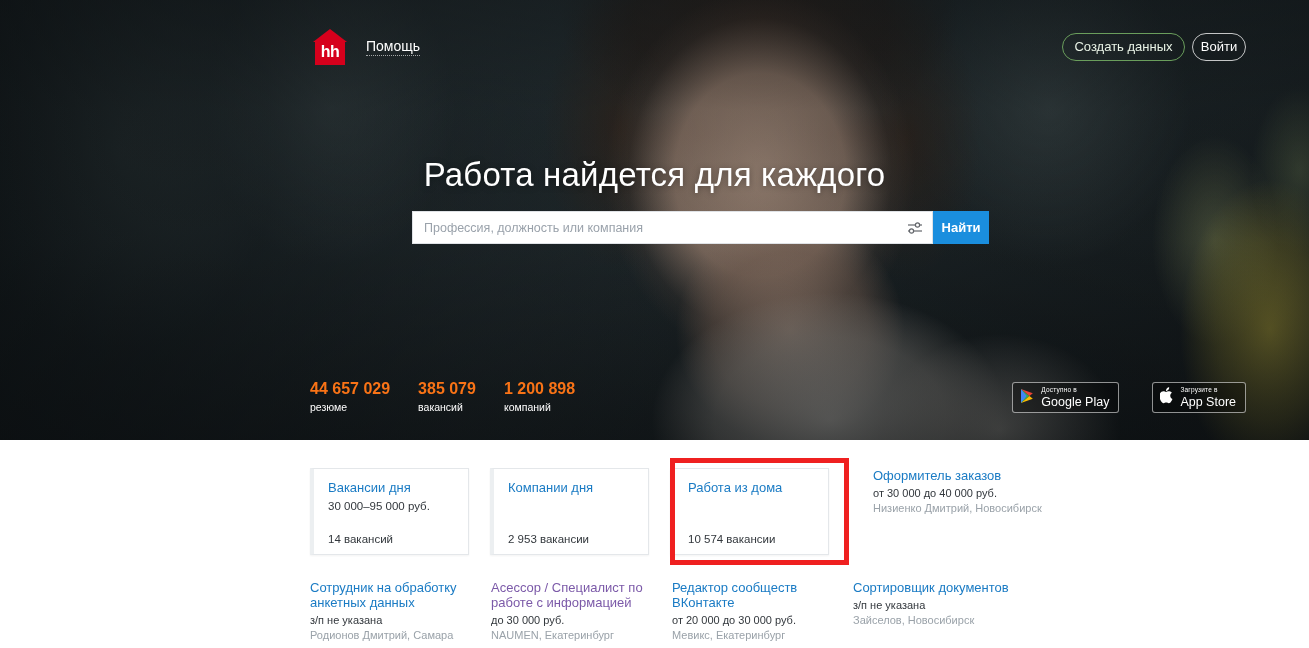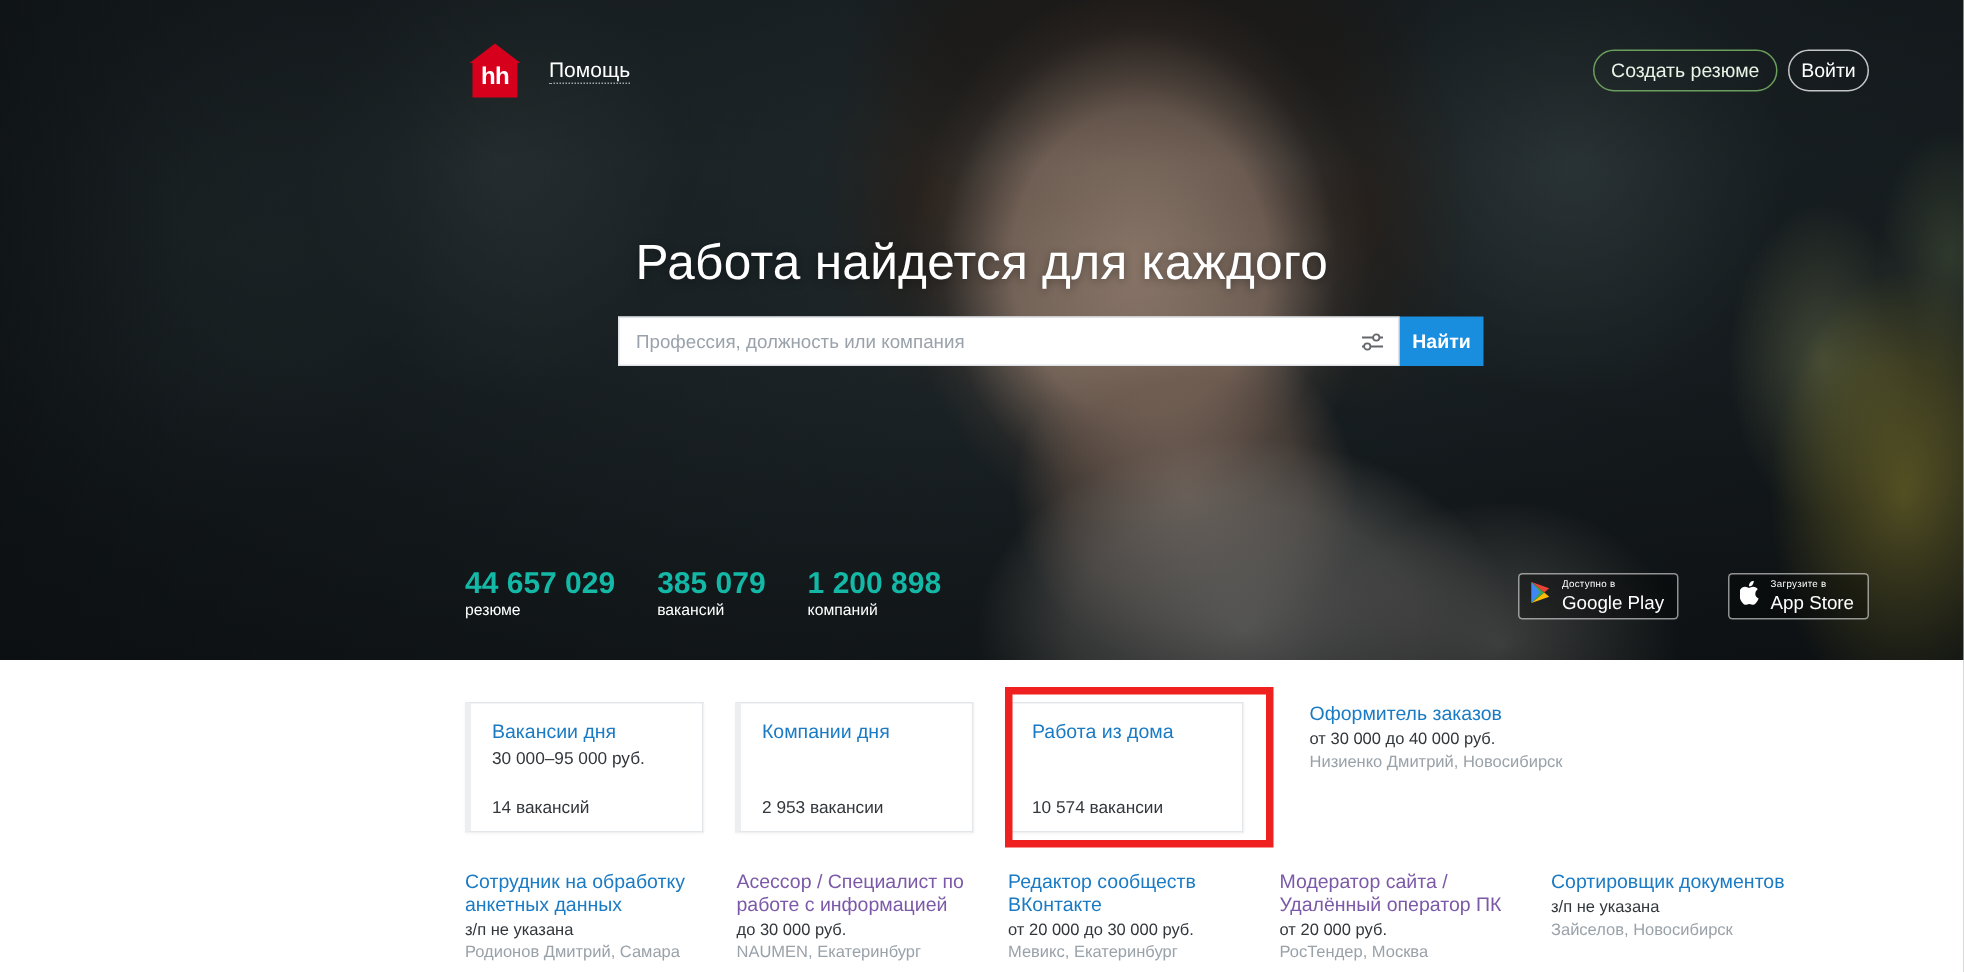--- a/index.html
+++ b/index.html
@@ -159,21 +159,21 @@
     font-size: 13px; font-weight: bold;
     cursor: pointer;
   }
 
   
   .stats {
     position: absolute; left: 310px; top: 379px;
     display: flex; gap: 28px; z-index: 5;
   }
   .stat-num {
-    color: #14b8a6; font-size: 20px; font-weight: bold;
+    color: #f97316; font-size: 16px; font-weight: bold;
     line-height: 20px; white-space: nowrap;
   }
   .stat-lbl {
     color: #ffffff; font-size: 10.5px; line-height: 14px;
     margin-top: 1px;
   }
 
   
   .stores {
     position: absolute; right: 63px; top: 382px;
@@ -268,21 +268,21 @@
     <div class="hero-photo"></div>
     <div class="hero-scrim"></div>
 
     <div class="topbar">
       <div class="logo">
         <div class="logo-roof"></div>
         <div class="logo-body"></div>
         <div class="logo-text">hh</div>
       </div>
       <a class="help-link">Помощь</a>
-      <div class="nav-btn btn-create">Создать резюме</div>
+      <div class="nav-btn btn-create">Создать данных</div>
       <div class="nav-btn btn-login">Войти</div>
     </div>
 
     <h1 class="hero-title">Работа найдется для каждого</h1>
 
     <div class="search-wrap">
       <div class="search-field">
         <input class="search-input" type="text" placeholder="Профессия, должность или компания" style="">
         <div class="filter-icon">
           <svg width="16" height="16" viewBox="0 0 16 16">
@@ -390,25 +390,20 @@
         <div class="vac-title visited">Асессор / Специалист по работе с информацией</div>
         <div class="vac-pay">до 30 000 руб.</div>
         <div class="vac-emp">NAUMEN, Екатеринбург</div>
       </div>
       <div class="vac">
         <div class="vac-title">Редактор сообществ ВКонтакте</div>
         <div class="vac-pay">от 20 000 до 30 000 руб.</div>
         <div class="vac-emp">Мевикс, Екатеринбург</div>
       </div>
       <div class="vac">
-        <div class="vac-title visited">Модератор сайта / Удалённый оператор ПК</div>
-        <div class="vac-pay">от 20 000 руб.</div>
-        <div class="vac-emp">РосТендер, Москва</div>
-      </div>
-      <div class="vac">
         <div class="vac-title">Сортировщик документов</div>
         <div class="vac-pay">з/п не указана</div>
         <div class="vac-emp">Зайселов, Новосибирск</div>
       </div>
     </div>
 
   </div>
 </div>
 
 </body></html>

